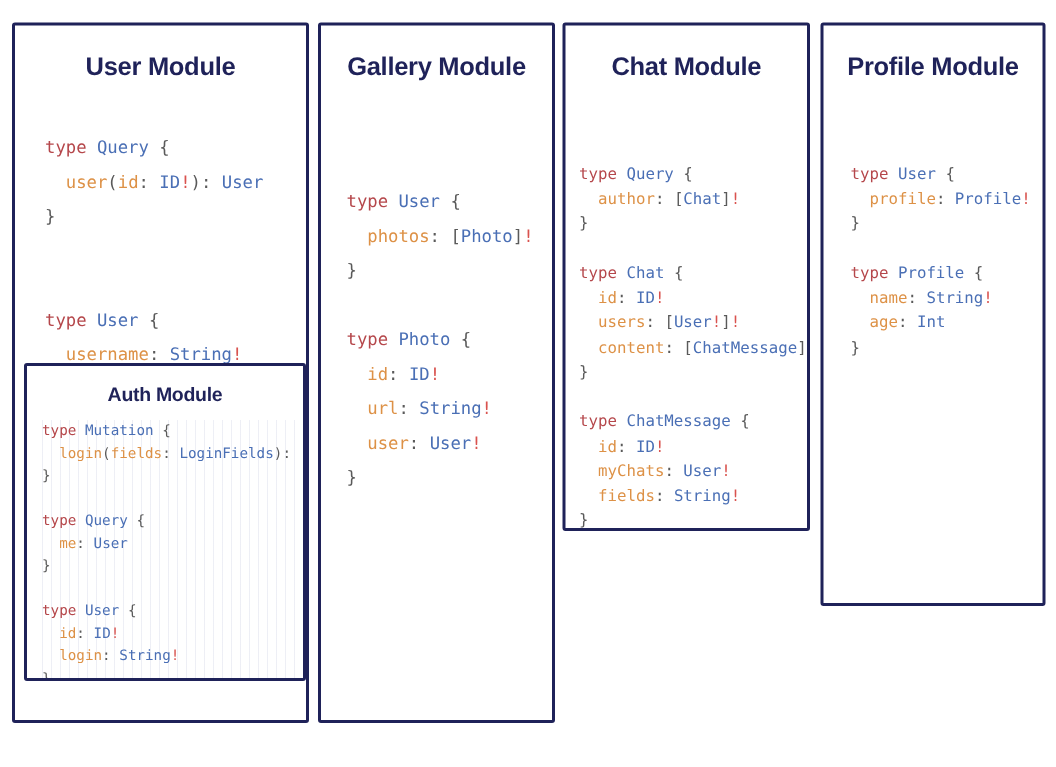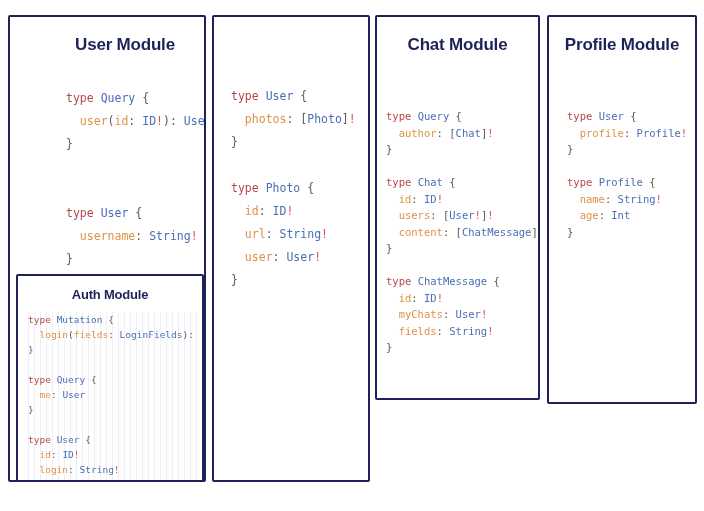--- a/index.html
+++ b/index.html
@@ -91,68 +91,69 @@
     );
   }
 
   .code-wrap { position: relative; }
 </style>
 </head>
 <body>
 
 <div id="board">
 
-  <div class="module-card card-main" style="left:8px; top:15px; width:198px; height:467px;padding-left:36px;">
+  <div class="module-card card-main" style="left:8px; top:15px; width:198px; height:467px;">
     <div class="module-title">User Module</div>
     <div class="code-wrap" style="margin:16px 0 0 20px;">
       <div class="code-block code-lg"><span class="k-kw">type</span> <span class="k-type">Query</span> <span class="k-punc">{</span>
   <span class="k-fld">user</span><span class="k-punc">(</span><span class="k-fld">id</span><span class="k-punc">:</span> <span class="k-type">ID</span><span class="k-bang">!</span><span class="k-punc">)</span><span class="k-punc">:</span> <span class="k-type">User</span>
 <span class="k-punc">}</span>
 
 
 <span class="k-kw">type</span> <span class="k-type">User</span> <span class="k-punc">{</span>
   <span class="k-fld">username</span><span class="k-punc">:</span> <span class="k-type">String</span><span class="k-bang">!</span>
 <span class="k-punc">}</span></div>
     </div>
 
-    <div class="nested-card" style="left:6px; top:257px; width:188px; height:212px;">
+    <div class="nested-card" style="left:6px; top:225px; width:188px; height:212px;">
       <div class="module-title">Auth Module</div>
       <div class="code-wrap" style="margin:10px 0 0 10px;">
         <div class="guides"></div>
         <div class="code-block code-sm"><span class="k-kw">type</span> <span class="k-type">Mutation</span> <span class="k-punc">{</span>
   <span class="k-fld">login</span><span class="k-punc">(</span><span class="k-fld">fields</span><span class="k-punc">:</span> <span class="k-type">LoginFields</span><span class="k-punc">)</span><span class="k-punc">:</span> 
 <span class="k-punc">}</span>
 
 <span class="k-kw">type</span> <span class="k-type">Query</span> <span class="k-punc">{</span>
   <span class="k-fld">me</span><span class="k-punc">:</span> <span class="k-type">User</span>
 <span class="k-punc">}</span>
 
 <span class="k-kw">type</span> <span class="k-type">User</span> <span class="k-punc">{</span>
   <span class="k-fld">id</span><span class="k-punc">:</span> <span class="k-type">ID</span><span class="k-bang">!</span>
   <span class="k-fld">login</span><span class="k-punc">:</span> <span class="k-type">String</span><span class="k-bang">!</span>
 <span class="k-punc">}</span></div>
       </div>
     </div>
   </div>
 
   <div class="module-card card-main" style="left:212px; top:15px; width:158px; height:467px;">
+    <div class="module-title">Gallery Module</div>
     <div class="code-wrap" style="margin:68px 0 0 17px;">
       <div class="code-block code-lg"><span class="k-kw">type</span> <span class="k-type">User</span> <span class="k-punc">{</span>
   <span class="k-fld">photos</span><span class="k-punc">:</span> <span class="k-punc">[</span><span class="k-type">Photo</span><span class="k-punc">]</span><span class="k-bang">!</span>
 <span class="k-punc">}</span>
 
 <span class="k-kw">type</span> <span class="k-type">Photo</span> <span class="k-punc">{</span>
   <span class="k-fld">id</span><span class="k-punc">:</span> <span class="k-type">ID</span><span class="k-bang">!</span>
   <span class="k-fld">url</span><span class="k-punc">:</span> <span class="k-type">String</span><span class="k-bang">!</span>
   <span class="k-fld">user</span><span class="k-punc">:</span> <span class="k-type">User</span><span class="k-bang">!</span>
 <span class="k-punc">}</span></div>
     </div>
   </div>
 
-  <div class="module-card card-main" style="left:375px; top:15px; width:165px; height:385px;">
+  <div class="module-card card-main" style="left:375px; top:15px; width:165px; height:339px;">
     <div class="module-title">Chat Module</div>
     <div class="code-wrap" style="margin:53px 0 0 9px;">
       <div class="code-block code-md"><span class="k-kw">type</span> <span class="k-type">Query</span> <span class="k-punc">{</span>
   <span class="k-fld">author</span><span class="k-punc">:</span> <span class="k-punc">[</span><span class="k-type">Chat</span><span class="k-punc">]</span><span class="k-bang">!</span>
 <span class="k-punc">}</span>
 
 <span class="k-kw">type</span> <span class="k-type">Chat</span> <span class="k-punc">{</span>
   <span class="k-fld">id</span><span class="k-punc">:</span> <span class="k-type">ID</span><span class="k-bang">!</span>
   <span class="k-fld">users</span><span class="k-punc">:</span> <span class="k-punc">[</span><span class="k-type">User</span><span class="k-bang">!</span><span class="k-punc">]</span><span class="k-bang">!</span>
   <span class="k-fld">content</span><span class="k-punc">:</span> <span class="k-punc">[</span><span class="k-type">ChatMessage</span><span class="k-punc">]</span>

